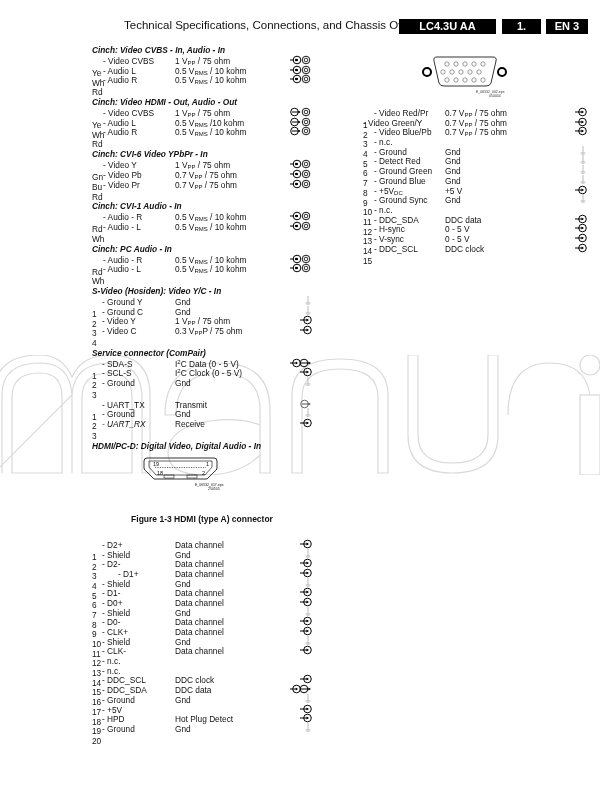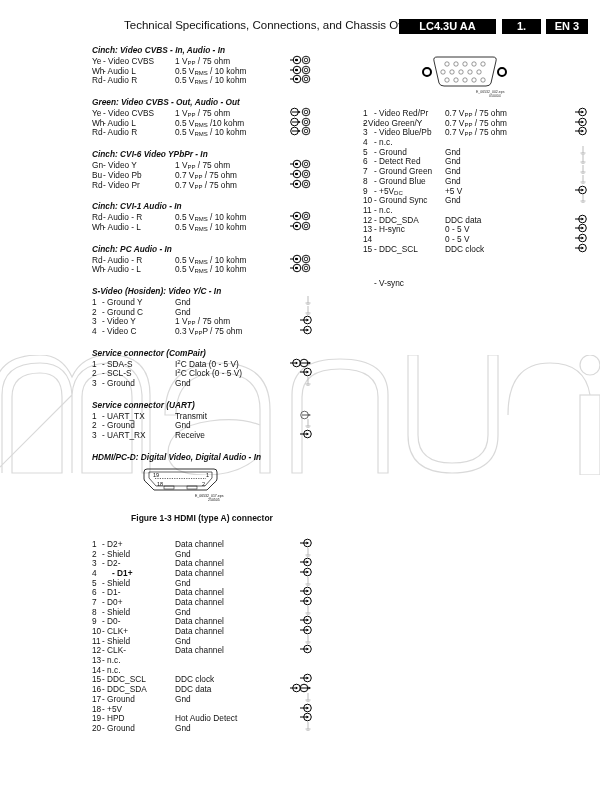--- a/index.html
+++ b/index.html
@@ -22,21 +22,21 @@
     .b2 { left: 502px; width: 39px; }
     .b3 { left: 546px; width: 42px; }
 
     .col { position: absolute; font-size: 8.3px; line-height: 10px; }
     .col-left { left: 92px; top: 45px; width: 220px; }
     .col-right { left: 363px; top: 45px; width: 230px; }
 
     .section { margin-bottom: 12px; }
     .sec-title { font-weight: bold; font-style: italic; font-size: 8.3px; height: 11px; white-space: nowrap; }
     .row { position: relative; height: 9.7px; white-space: nowrap; }
-    .row .code { position: absolute; left: 0; }
+    .row .code { position: absolute; left: 0; margin-top: 12px; }
     .row .name { position: absolute; left: 0; }
     .row .val { position: absolute; left: 83px; }
     .row .ico { position: absolute; right: 0; top: -1px; height: 10px; }
     .col-left .row .ico { right: 0px; }
     sub { font-size: 6px; vertical-align: -1px; line-height: 0; }
     sup { font-size: 6px; vertical-align: 3px; line-height: 0; }
     .hdmi-rows .row .name { left: 10px; }
 
     .figure-caption { font-weight: bold; font-size: 8.5px; text-align: center; }
     .watermark {
@@ -122,21 +122,21 @@
               <circle cx="7" cy="5" r="3.8" fill="none" stroke="#000" stroke-width="1"></circle>
               <circle cx="6.8" cy="5" r="1.3" fill="#000"></circle>
               <polygon points="5,3.8 7,5 5,6.2" fill="#000"></polygon>
               <circle cx="16" cy="5" r="3.8" fill="none" stroke="#000" stroke-width="0.9"></circle>
               <circle cx="16" cy="5" r="1.8" fill="none" stroke="#000" stroke-width="0.8"></circle>
             </svg>
           </span>
         </div>
       </div>
       <div class="section">
-        <div class="sec-title">Green: Video CVBS - Out, Audio - Out</div>
+        <div class="sec-title">Cinch: Video HDMI - Out, Audio - Out</div>
         <div class="row">
           <span class="code">Ye</span>
           <span class="name" style="left: 11px;"><span>- Video CVBS</span></span>
           <span class="val"><span>1 V</span><sub>PP</sub><span> / 75 ohm</span></span>
           <span class="ico">
             <svg width="22" height="10" viewBox="0 0 22 10">
               <circle cx="4.5" cy="5" r="3.8" fill="none" stroke="#000" stroke-width="1"></circle>
               <line x1="2" y1="5" x2="10" y2="5" stroke="#000" stroke-width="1"></line>
               <polygon points="8.5,3.8 10.5,5 8.5,6.2" fill="#000"></polygon>
               <circle cx="16" cy="5" r="3.8" fill="none" stroke="#000" stroke-width="0.9"></circle>
@@ -378,21 +378,20 @@
           <span class="ico">
             <svg width="12" height="10" viewBox="0 0 12 10">
               <line x1="8" y1="0" x2="8" y2="7" stroke="#aaa" stroke-width="0.8"></line>
               <line x1="5.5" y1="7" x2="10.5" y2="7" stroke="#aaa" stroke-width="0.8"></line>
               <line x1="6.5" y1="8.3" x2="9.5" y2="8.3" stroke="#aaa" stroke-width="0.7"></line>
             </svg>
           </span>
         </div>
       </div>
       <div class="section">
-        <div class="sec-title">Service connector (UART)</div>
         <div class="row">
           <span class="code">1</span>
           <span class="name" style="left: 10px;"><span>- UART_TX</span></span>
           <span class="val"><span>Transmit</span></span>
           <span class="ico">
             <svg width="12" height="10" viewBox="0 0 12 10">
               <circle cx="4.5" cy="5" r="3.8" fill="none" stroke="#555" stroke-width="0.9"></circle>
               <line x1="2" y1="5" x2="9" y2="5" stroke="#555" stroke-width="1"></line>
               <polygon points="8.5,3.8 11,5 8.5,6.2" fill="#555"></polygon>
             </svg>
@@ -405,42 +404,42 @@
           <span class="ico">
             <svg width="12" height="10" viewBox="0 0 12 10">
               <line x1="8" y1="0" x2="8" y2="7" stroke="#aaa" stroke-width="0.8"></line>
               <line x1="5.5" y1="7" x2="10.5" y2="7" stroke="#aaa" stroke-width="0.8"></line>
               <line x1="6.5" y1="8.3" x2="9.5" y2="8.3" stroke="#aaa" stroke-width="0.7"></line>
             </svg>
           </span>
         </div>
         <div class="row">
           <span class="code">3</span>
-          <span class="name" style="left: 10px;"><span>- UART_RX</span></span>
+          <span class="name" style="left: 10px; font-style: italic;"><span>- UART_RX</span></span>
           <span class="val"><span>Receive</span></span>
           <span class="ico">
             <svg width="12" height="10" viewBox="0 0 12 10">
               <line x1="0" y1="5" x2="4" y2="5" stroke="#000" stroke-width="1"></line>
               <circle cx="7.5" cy="5" r="3.8" fill="none" stroke="#000" stroke-width="1"></circle>
               <line x1="4" y1="5" x2="8" y2="5" stroke="#000" stroke-width="1"></line>
               <polygon points="6.5,3.6 9,5 6.5,6.4" fill="#000"></polygon>
             </svg>
           </span>
         </div>
       </div>
       <div class="section" style="margin-top: 0px;">
         <div class="sec-title">HDMI/PC-D: Digital Video, Digital Audio - In</div>
         <div style="position: relative; height: 36px; margin: 2px 0px 0px;"><svg width="220" height="36" viewBox="0 0 220 36">
             <path d="M55,4 L122,4 Q125,4 125,7 L125,14 Q125,16 122,18 L115,25 L62,25 L55,18 Q52,16 52,14 L52,7 Q52,4 55,4 Z" fill="none" stroke="#000" stroke-width="0.8"></path>
             <path d="M57,7 L120,7 L120,13 L113,21 L64,21 L57,13 Z" fill="none" stroke="#000" stroke-width="0.6"></path>
             <line x1="63" y1="13.5" x2="114" y2="13.5" stroke="#000" stroke-width="0.6" stroke-dasharray="1.2,1.2"></line>
             <rect x="72" y="21" width="10" height="3" fill="none" stroke="#000" stroke-width="0.5"></rect>
             <rect x="95" y="21" width="10" height="3" fill="none" stroke="#000" stroke-width="0.5"></rect>
           </svg><span style="position: absolute; left: 61px; top: 5px; font-size: 5.5px;">19</span><span style="position: absolute; left: 114px; top: 5px; font-size: 5.5px;">1</span><span style="position: absolute; left: 65px; top: 14px; font-size: 5.5px;">18</span><span style="position: absolute; left: 110px; top: 14px; font-size: 5.5px;">2</span><span style="position: absolute; left: 103px; top: 26px; font-size: 3.5px;">E_06532_017.eps</span><span style="position: absolute; left: 116px; top: 30px; font-size: 3.5px;">250505</span></div>
-        <div class="figure-caption" style="margin: 12px 0px 0px -10px; width: 240px;">Figure 1-3 HDMI (type A) connector</div>
+        <div class="figure-caption" style="margin: 24px 0px 0px -10px; width: 240px;">Figure 1-3 HDMI (type A) connector</div>
         <div class="hdmi-rows" style="margin-top: 16px;">
           <div class="row">
             <span class="code">1</span>
             <span class="name" style="left: 10px;">- D2+</span>
             <span class="val">Data channel</span>
             <span class="ico">
               <svg width="12" height="10" viewBox="0 0 12 10">
                 <line x1="0" y1="5" x2="4" y2="5" stroke="#000" stroke-width="1"></line>
                 <circle cx="7.5" cy="5" r="3.8" fill="none" stroke="#000" stroke-width="1"></circle>
                 <line x1="4" y1="5" x2="8" y2="5" stroke="#000" stroke-width="1"></line>
@@ -468,21 +467,21 @@
               <svg width="12" height="10" viewBox="0 0 12 10">
                 <line x1="0" y1="5" x2="4" y2="5" stroke="#000" stroke-width="1"></line>
                 <circle cx="7.5" cy="5" r="3.8" fill="none" stroke="#000" stroke-width="1"></circle>
                 <line x1="4" y1="5" x2="8" y2="5" stroke="#000" stroke-width="1"></line>
                 <polygon points="6.5,3.6 9,5 6.5,6.4" fill="#000"></polygon>
               </svg>
             </span>
           </div>
           <div class="row">
             <span class="code">4</span>
-            <span class="name" style="left: 20px; font-weight: bold;">- D1+</span>
+            <span class="name" style="left: 26px;">- D1+</span>
             <span class="val">Data channel</span>
             <span class="ico">
               <svg width="12" height="10" viewBox="0 0 12 10">
                 <line x1="0" y1="5" x2="4" y2="5" stroke="#000" stroke-width="1"></line>
                 <circle cx="7.5" cy="5" r="3.8" fill="none" stroke="#000" stroke-width="1"></circle>
                 <line x1="4" y1="5" x2="8" y2="5" stroke="#000" stroke-width="1"></line>
                 <polygon points="6.5,3.6 9,5 6.5,6.4" fill="#000"></polygon>
               </svg>
             </span>
           </div>
@@ -649,21 +648,21 @@
                 <line x1="0" y1="5" x2="4" y2="5" stroke="#000" stroke-width="1"></line>
                 <circle cx="7.5" cy="5" r="3.8" fill="none" stroke="#000" stroke-width="1"></circle>
                 <line x1="4" y1="5" x2="8" y2="5" stroke="#000" stroke-width="1"></line>
                 <polygon points="6.5,3.6 9,5 6.5,6.4" fill="#000"></polygon>
               </svg>
             </span>
           </div>
           <div class="row">
             <span class="code">19</span>
             <span class="name" style="left: 10px;">- HPD</span>
-            <span class="val">Hot Audio Detect</span>
+            <span class="val">Hot Plug Detect</span>
             <span class="ico">
               <svg width="12" height="10" viewBox="0 0 12 10">
                 <line x1="0" y1="5" x2="4" y2="5" stroke="#000" stroke-width="1"></line>
                 <circle cx="7.5" cy="5" r="3.8" fill="none" stroke="#000" stroke-width="1"></circle>
                 <line x1="4" y1="5" x2="8" y2="5" stroke="#000" stroke-width="1"></line>
                 <polygon points="6.5,3.6 9,5 6.5,6.4" fill="#000"></polygon>
               </svg>
             </span>
           </div>
           <div class="row">
@@ -849,21 +848,21 @@
             <svg width="12" height="10" viewBox="0 0 12 10">
               <line x1="0" y1="5" x2="4" y2="5" stroke="#000" stroke-width="1"></line>
               <circle cx="7.5" cy="5" r="3.8" fill="none" stroke="#000" stroke-width="1"></circle>
               <line x1="4" y1="5" x2="8" y2="5" stroke="#000" stroke-width="1"></line>
               <polygon points="6.5,3.6 9,5 6.5,6.4" fill="#000"></polygon>
             </svg>
           </span>
         </div>
         <div class="row">
           <span class="code" style="left: 0px;">14</span>
-          <span class="name" style="left: 11px; margin-top: 44px;"><span>- V-sync</span></span>
+          <span class="name" style="left: 11px;"><span>- V-sync</span></span>
           <span class="val" style="left: 82px;"><span>0 - 5 V</span></span>
           <span class="ico" style="right: 6px;">
             <svg width="12" height="10" viewBox="0 0 12 10">
               <line x1="0" y1="5" x2="4" y2="5" stroke="#000" stroke-width="1"></line>
               <circle cx="7.5" cy="5" r="3.8" fill="none" stroke="#000" stroke-width="1"></circle>
               <line x1="4" y1="5" x2="8" y2="5" stroke="#000" stroke-width="1"></line>
               <polygon points="6.5,3.6 9,5 6.5,6.4" fill="#000"></polygon>
             </svg>
           </span>
         </div>

